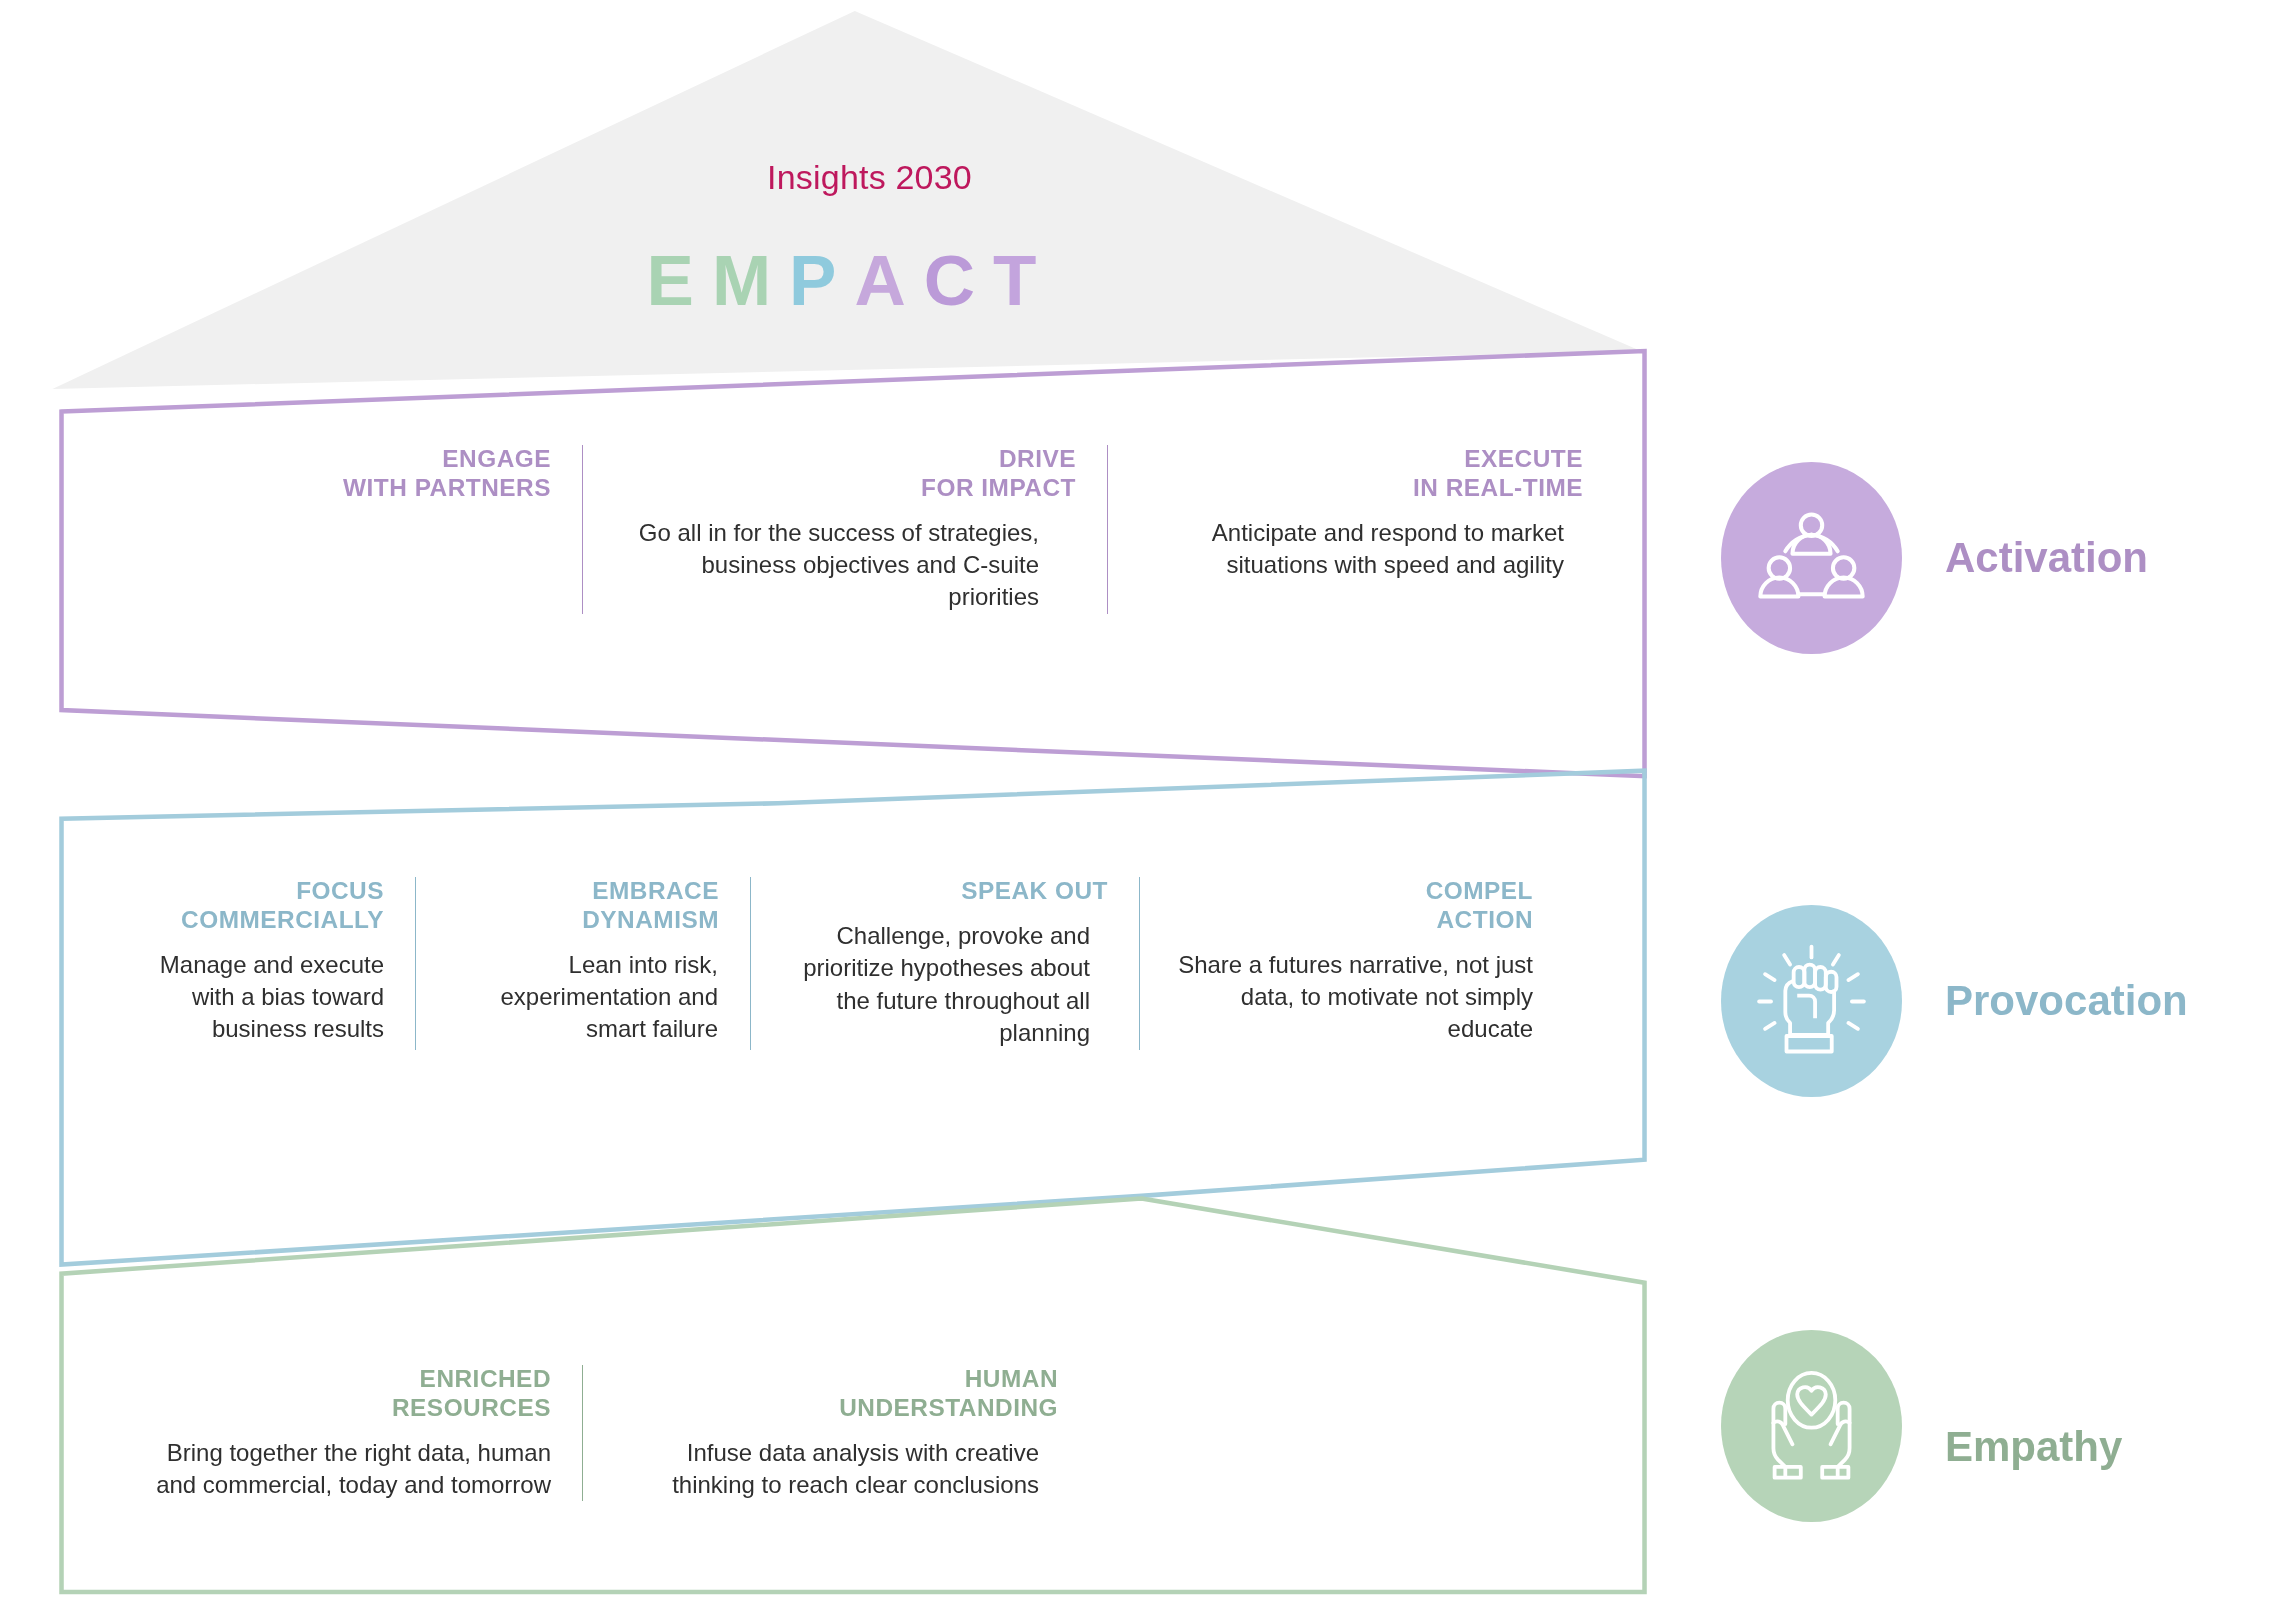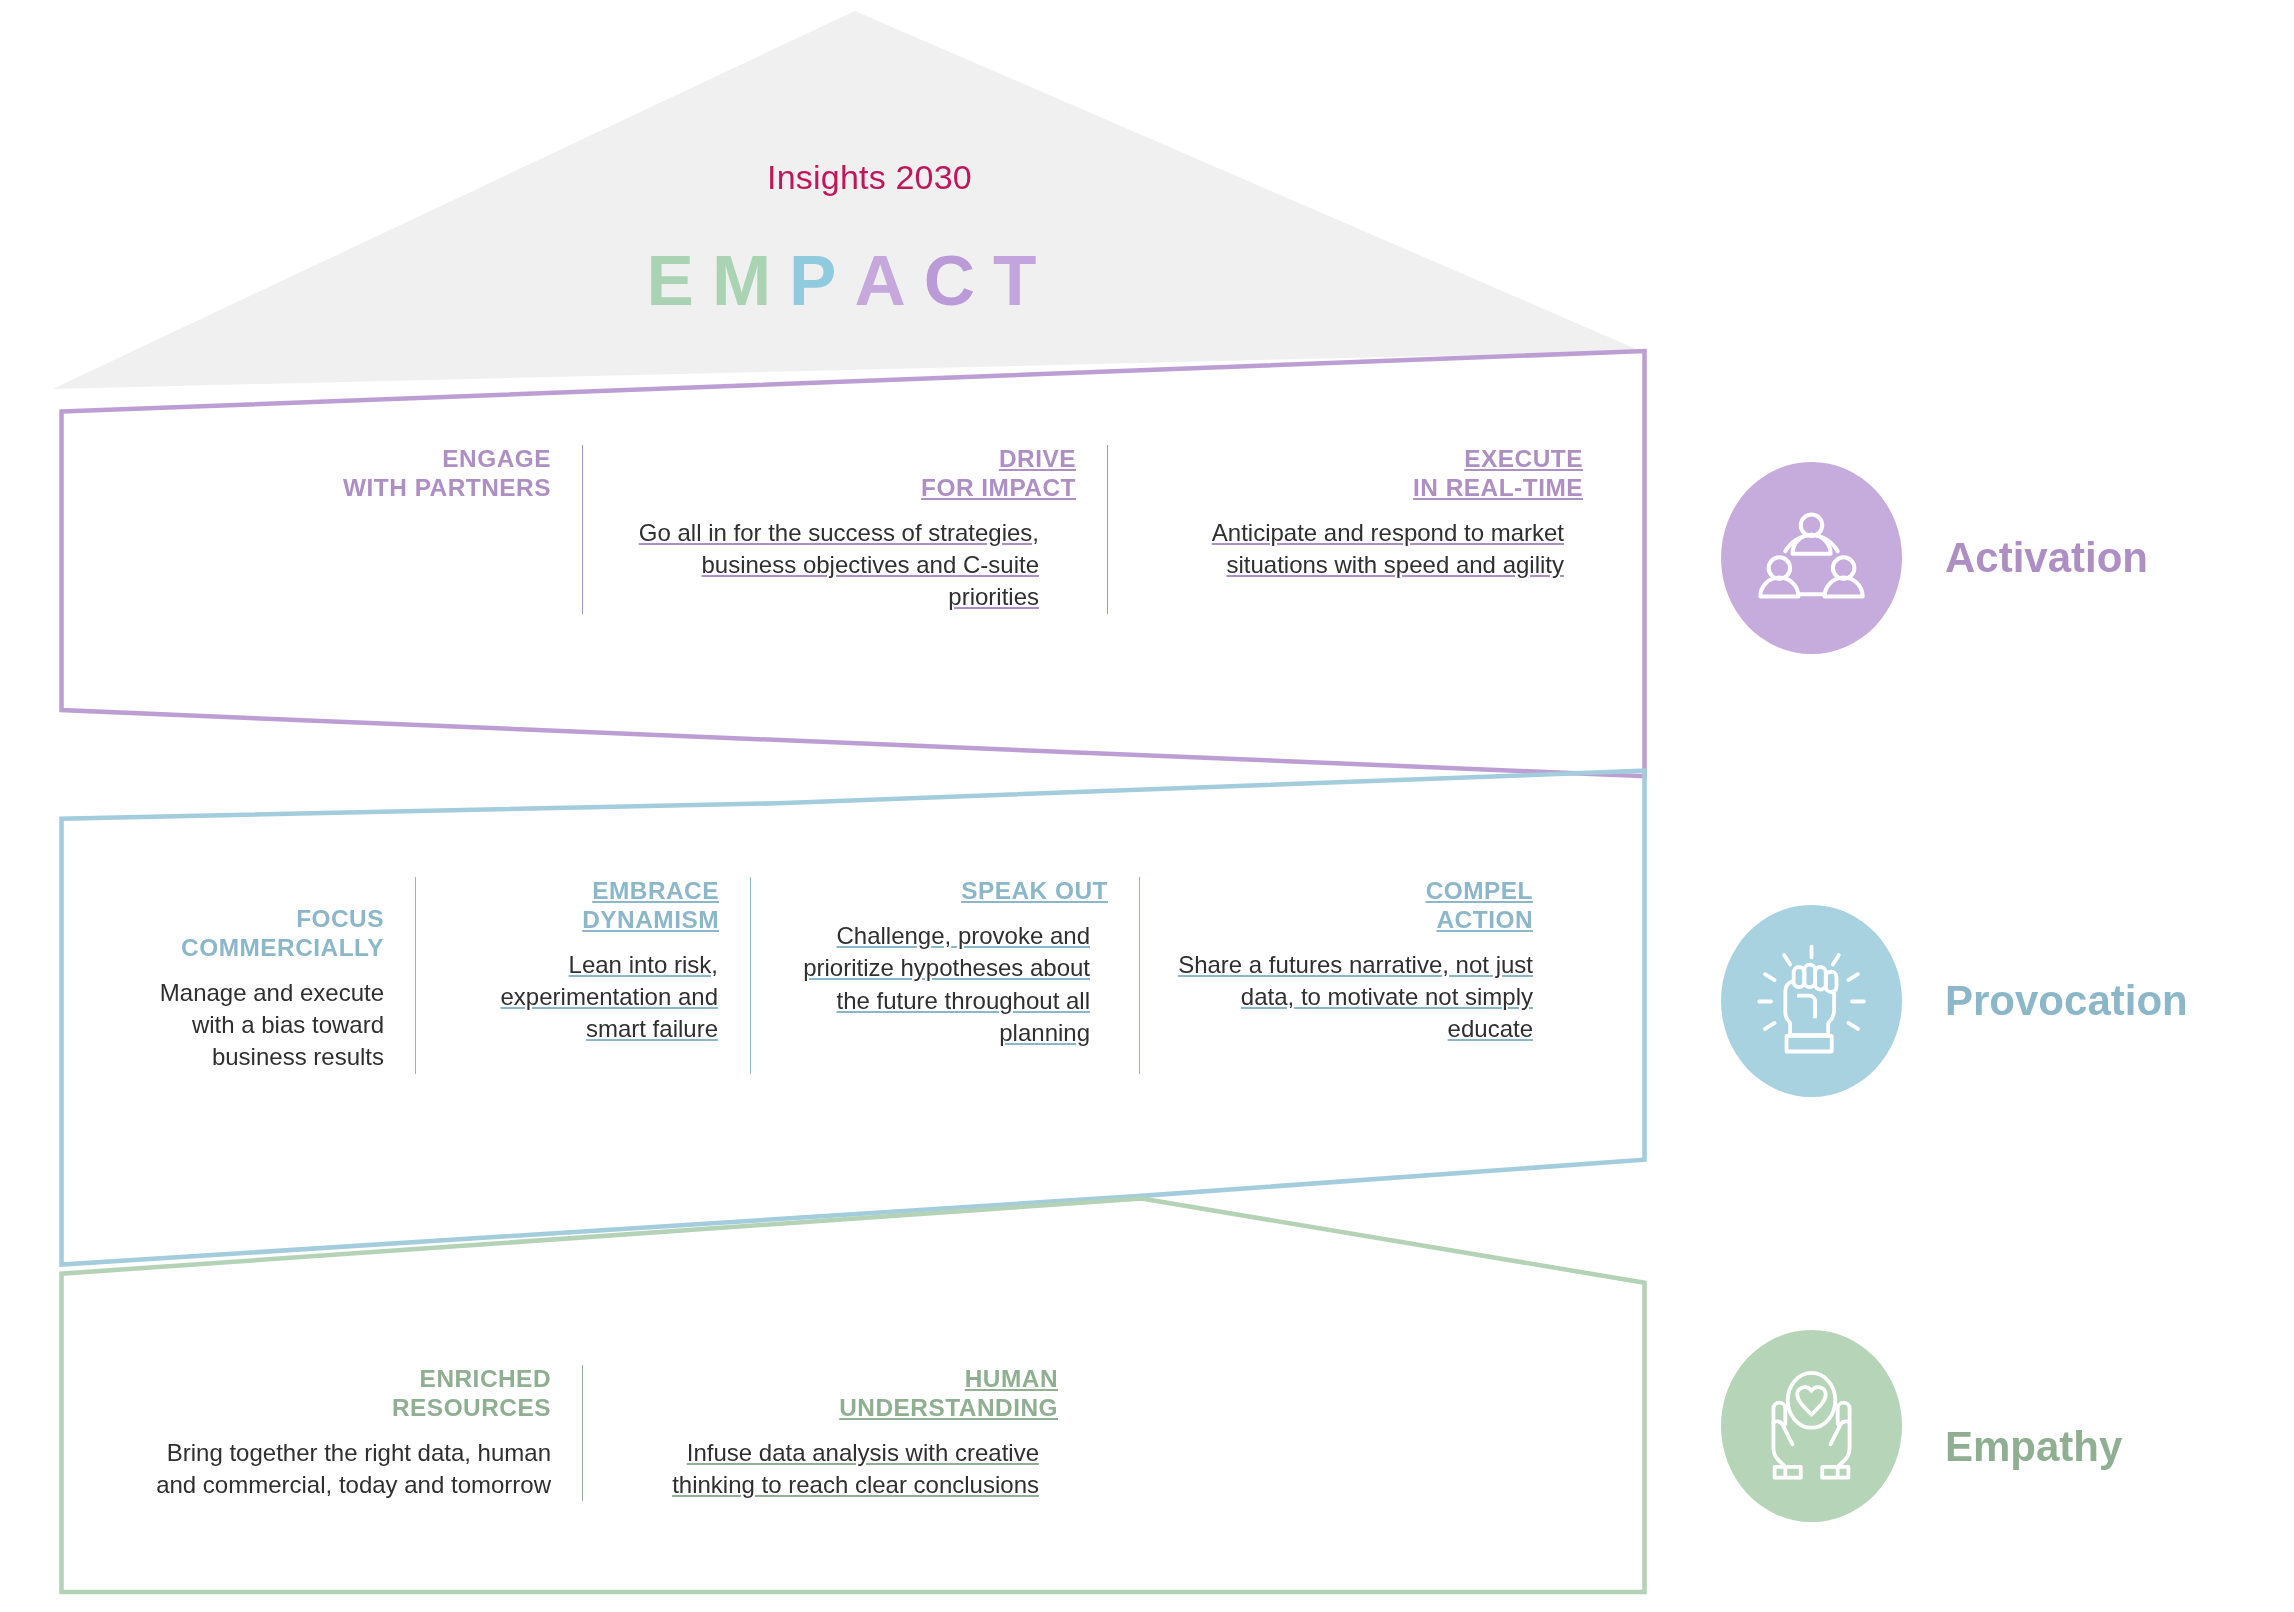--- a/index.html
+++ b/index.html
@@ -17,21 +17,21 @@
     position:absolute; left:0; top:158px; width:1701px;
     text-align:center; font-size:34px; color:#be185d; letter-spacing:0.2px;padding-left:19px;
   }
   .empact{
     position:absolute; left:0; top:240px; width:1701px;
     text-align:center; font-size:71px; font-weight:bold; letter-spacing:18px;
   }
   .empact span{display:inline-block;}
   .cols{position:absolute; display:flex;text-align:right;}
   .col{position:relative; box-sizing:border-box;}
-  .col + .col{border-left:1.8px solid currentColor;text-decoration:underline;}
+  .col + .col{border-left:1.8px solid currentColor;}
   .col-inner{padding:0 31px 0 31px;}
   .col:first-child .col-inner{padding-left:47px;}
   .kicker{
     font-size:24.4px; font-weight:bold; letter-spacing:0.5px;
     line-height:1.17; margin:0 0 14.5px 0;
   }
   .kicker .l2{display:block;}
   .body-txt{
     font-size:24px; line-height:1.35; color:#2f2f2f; font-weight:400;
     max-width:425px;
@@ -97,21 +97,21 @@
         <div class="kicker">
           <span>EXECUTE</span>
           <span class="l2">IN REAL-TIME</span>
         </div>
         <div class="body-txt">Anticipate and respond to market situations with speed and agility</div>
       </div>
     </div>
   </div>
 
   <div class="cols c-blue" style="left:94px; top:877px; width:1538px;">
-    <div class="col" style="width:321px;margin-top:28px;">
+    <div class="col" style="width:321px;">
       <div class="col-inner">
         <div class="kicker">
           <span>FOCUS</span>
           <span class="l2">COMMERCIALLY</span>
         </div>
         <div class="body-txt" style="max-width:271px;">Manage and execute with a bias toward business results</div>
       </div>
     </div>
     <div class="col" style="width:335px;">
       <div class="col-inner">

